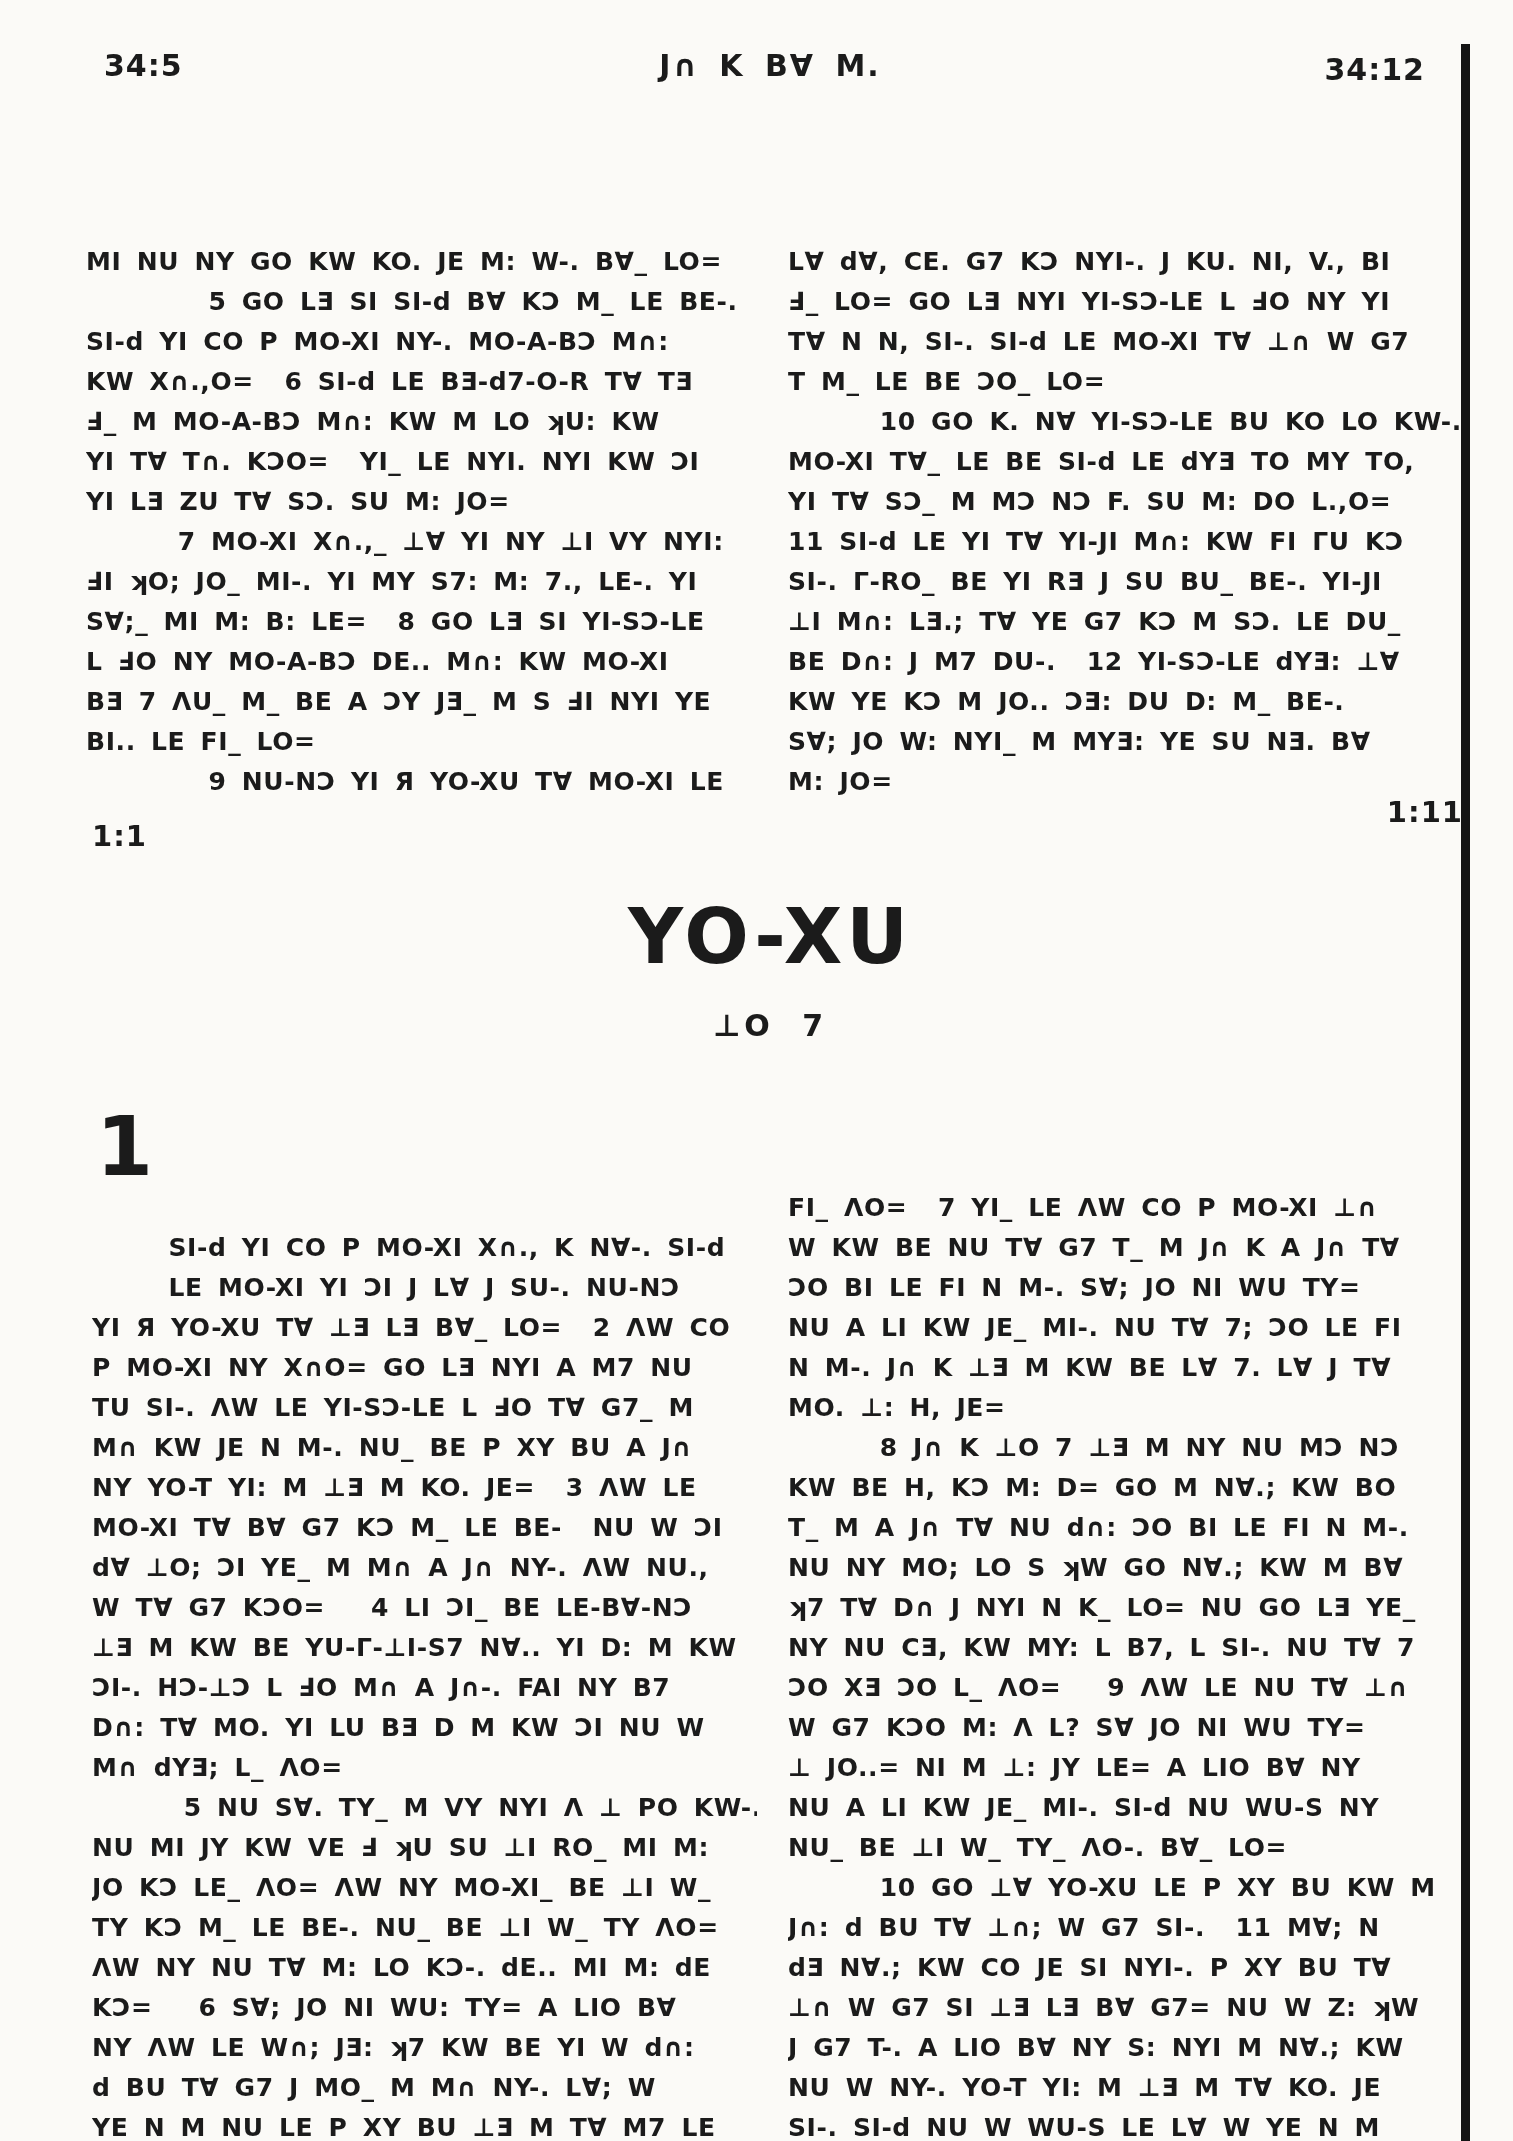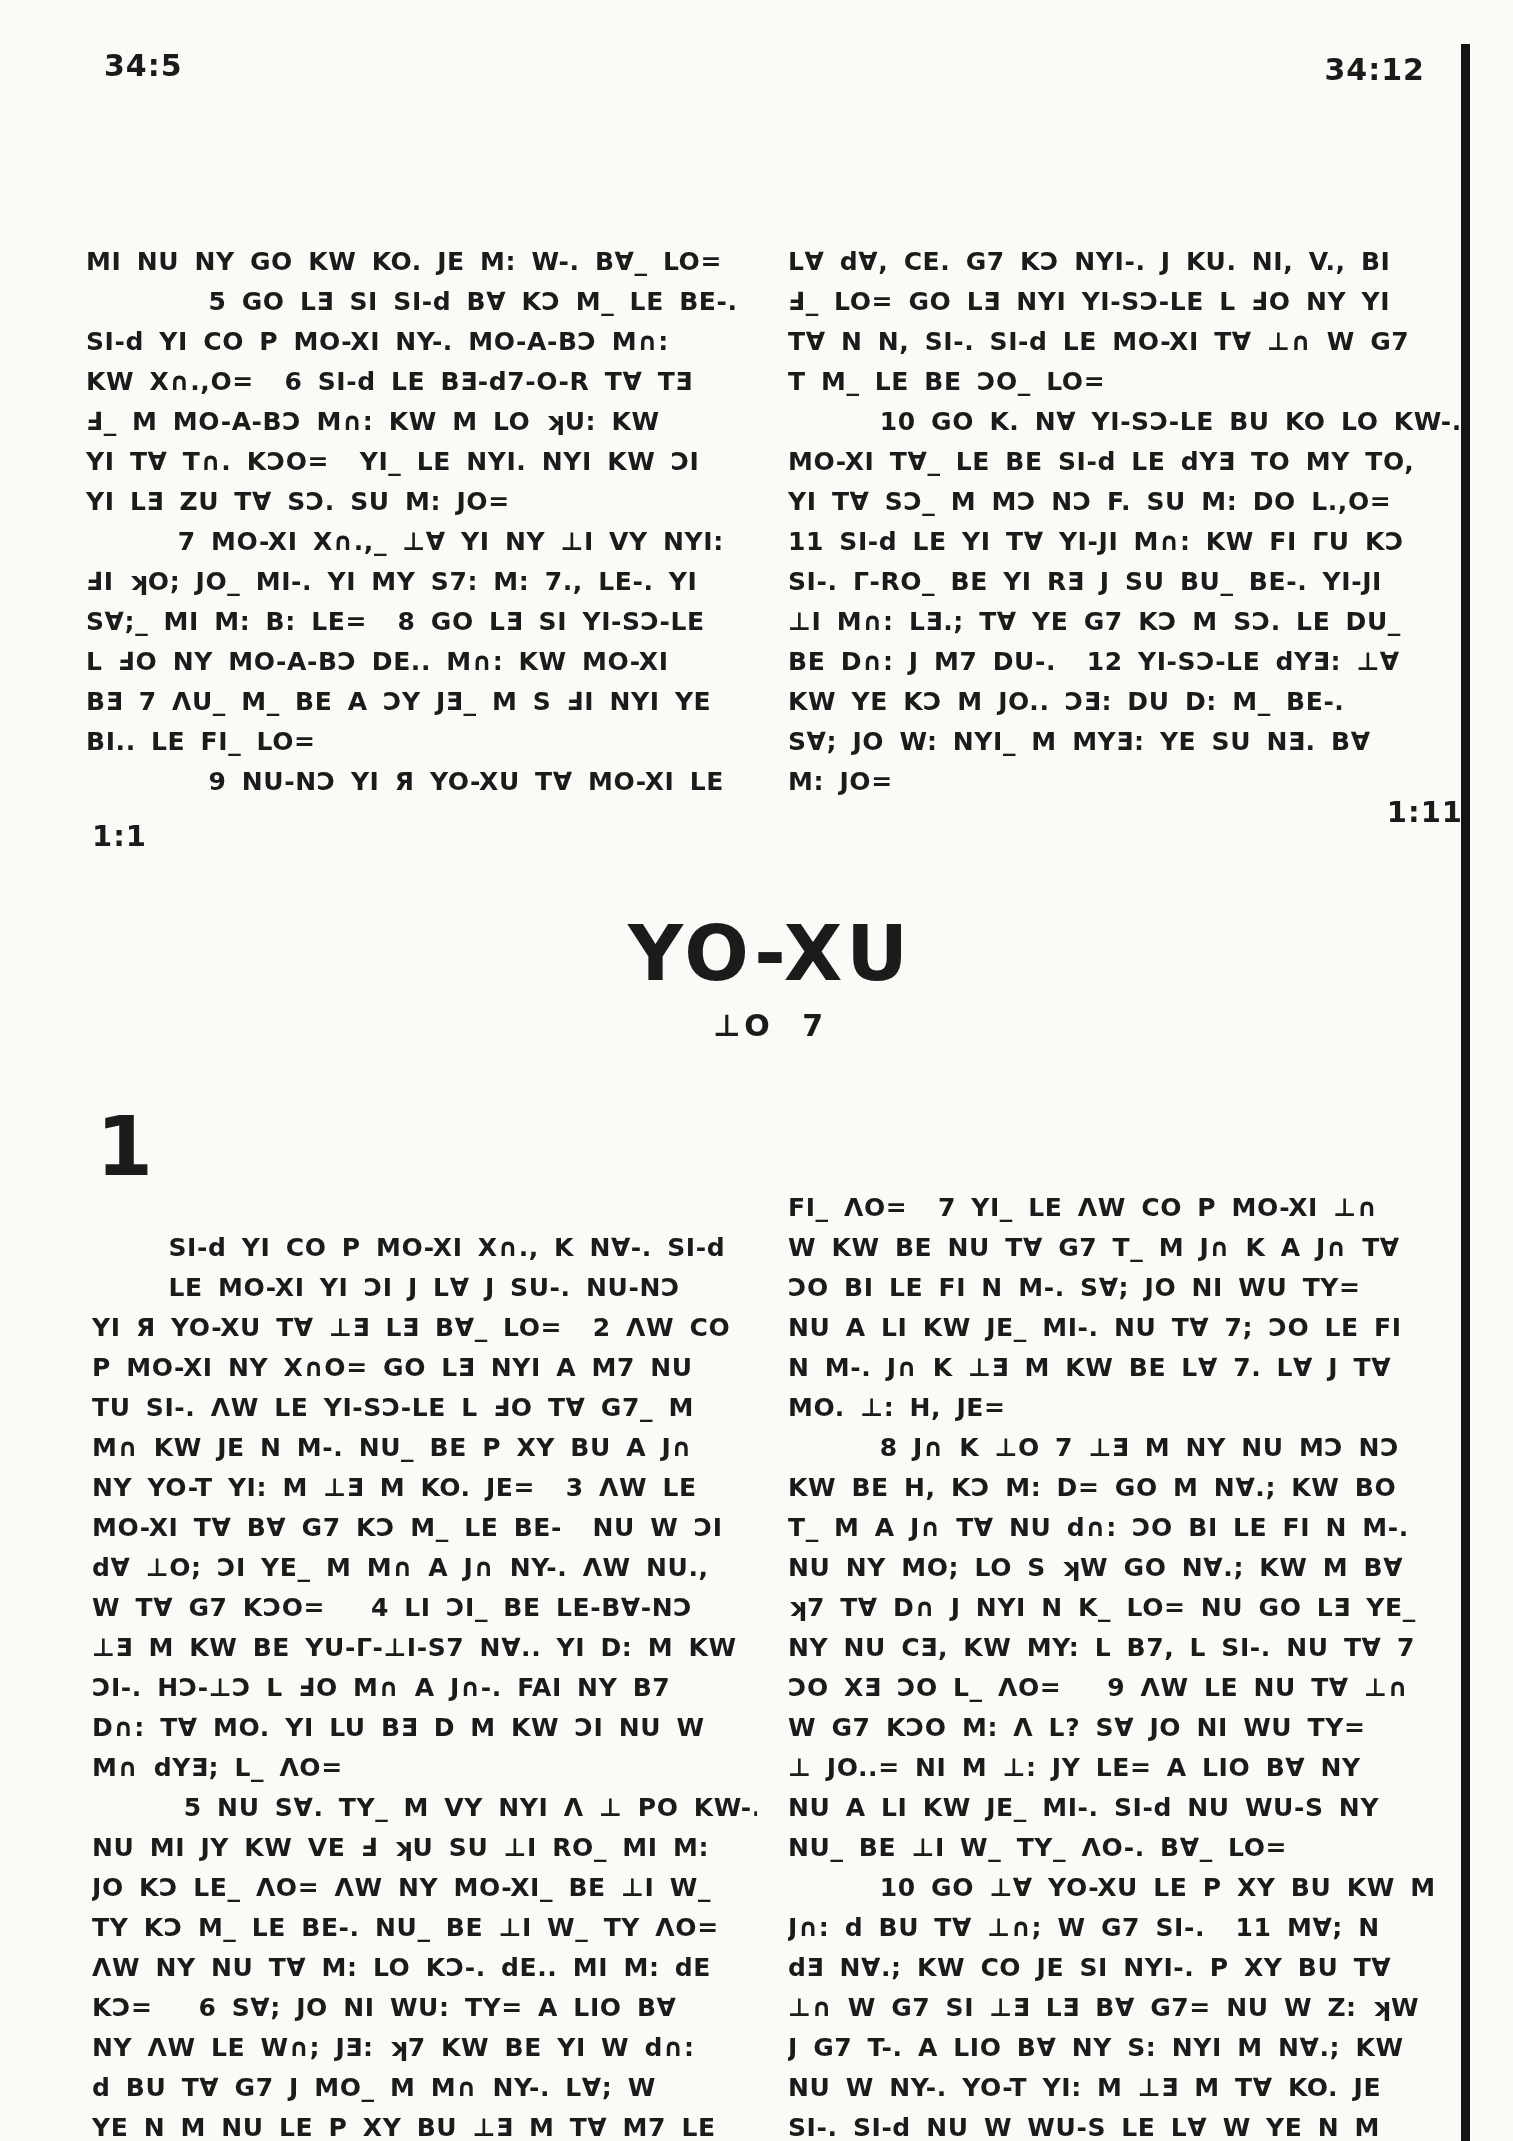--- a/index.html
+++ b/index.html
@@ -21,34 +21,35 @@
     font-size:25px;
     line-height:40px;
     letter-spacing:0.6px;
     word-spacing:6px;
   }
   .col .line{height:40px;overflow:hidden;}
   .col-left{left:86px;top:122px;width:665px;}
   .col-right{left:788px;top:122px;width:680px;}
   .chap-left{left:92px;top:795px;font-size:29px;letter-spacing:1px;margin-top:24px;}
   .chap-right{left:95px;width:1368px;top:795px;text-align:right;font-size:29px;letter-spacing:1px;}
-  .book-title{left:95px;width:1350px;top:892px;text-align:center;font-size:76px;letter-spacing:4px;margin-top:17px;}
+  .book-title{left:95px;width:1350px;top:892px;text-align:center;font-size:76px;letter-spacing:4px;}
   .book-subtitle{left:95px;width:1350px;top:1008px;text-align:center;font-size:30px;letter-spacing:4px;word-spacing:14px;}
   .sec2-heading{left:92px;width:665px;top:1066px;text-align:center;font-size:25px;letter-spacing:0.6px;word-spacing:6px;white-space:pre;}
   .col2-left{left:92px;top:1108px;width:665px;}
   .col2-right{left:788px;top:1068px;width:680px;}
   .drop-cap{left:96px;top:1106px;font-size:82px;line-height:1;letter-spacing:0;}
   .page-number{left:95px;width:1330px;top:2028px;text-align:center;font-size:32px;letter-spacing:2px;}
   .scan-bar{left:1461px;top:44px;width:9px;height:2097px;background:#141414;}
 </style>
 </head>
 <body>
 
 <div class="page">
 
+  <div class="abs running-center">J∩ K B∀ M.</div>
   <div class="abs running-left">34:5</div>
   <div class="abs running-right">34:12</div>
 
   <div class="abs col col-left">
     
   <div class="line">MI NU NY GO KW KO. JE M: W-. B∀_ LO=</div><div class="line">        5 GO LƎ SI SI-d B∀ KƆ M_ LE BE-.</div><div class="line">SI-d YI CO P MO-XI NY-. MO-A-BƆ M∩:</div><div class="line">KW X∩.,O=  6 SI-d LE BƎ-d7-O-R T∀ TƎ</div><div class="line">Ⅎ_ M MO-A-BƆ M∩: KW M LO ʞU: KW</div><div class="line">YI T∀ T∩. KƆO=  YI_ LE NYI. NYI KW ƆI</div><div class="line">YI LƎ ZU T∀ SƆ. SU M: JO=</div><div class="line">      7 MO-XI X∩.,_ ⊥∀ YI NY ⊥I VY NYI:</div><div class="line">ℲI ʞO; JO_ MI-. YI MY S7: M: 7., LE-. YI</div><div class="line">S∀;_ MI M: B: LE=  8 GO LƎ SI YI-SƆ-LE</div><div class="line">L ℲO NY MO-A-BƆ DE.. M∩: KW MO-XI</div><div class="line">BƎ 7 ΛU_ M_ BE A ƆY JƎ_ M S ℲI NYI YE</div><div class="line">BI.. LE FI_ LO=</div><div class="line">        9 NU-NƆ YI Я YO-XU T∀ MO-XI LE</div></div>
 
   <div class="abs col col-right">
     
   <div class="line">L∀ d∀, CE. G7 KƆ NYI-. J KU. NI, V., BI</div><div class="line">Ⅎ_ LO= GO LƎ NYI YI-SƆ-LE L ℲO NY YI</div><div class="line">T∀ N N, SI-. SI-d LE MO-XI T∀ ⊥∩ W G7</div><div class="line">T M_ LE BE ƆO_ LO=</div><div class="line">      10 GO K. N∀ YI-SƆ-LE BU KO LO KW-.</div><div class="line">MO-XI T∀_ LE BE SI-d LE dYƎ TO MY TO,</div><div class="line">YI T∀ SƆ_ M MƆ NƆ F. SU M: DO L.,O=</div><div class="line">11 SI-d LE YI T∀ YI-JI M∩: KW FI ΓU KƆ</div><div class="line">SI-. Γ-RO_ BE YI RƎ J SU BU_ BE-. YI-JI</div><div class="line">⊥I M∩: LƎ.; T∀ YE G7 KƆ M SƆ. LE DU_</div><div class="line">BE D∩: J M7 DU-.  12 YI-SƆ-LE dYƎ: ⊥∀</div><div class="line">KW YE KƆ M JO.. ƆƎ: DU D: M_ BE-.</div><div class="line">S∀; JO W: NYI_ M MYƎ: YE SU NƎ. B∀</div><div class="line">M: JO=</div></div>

